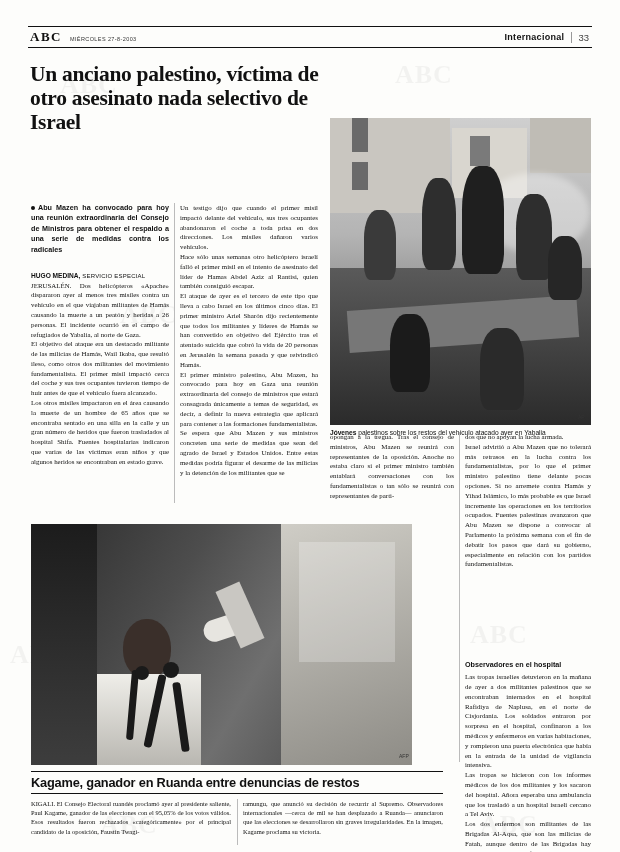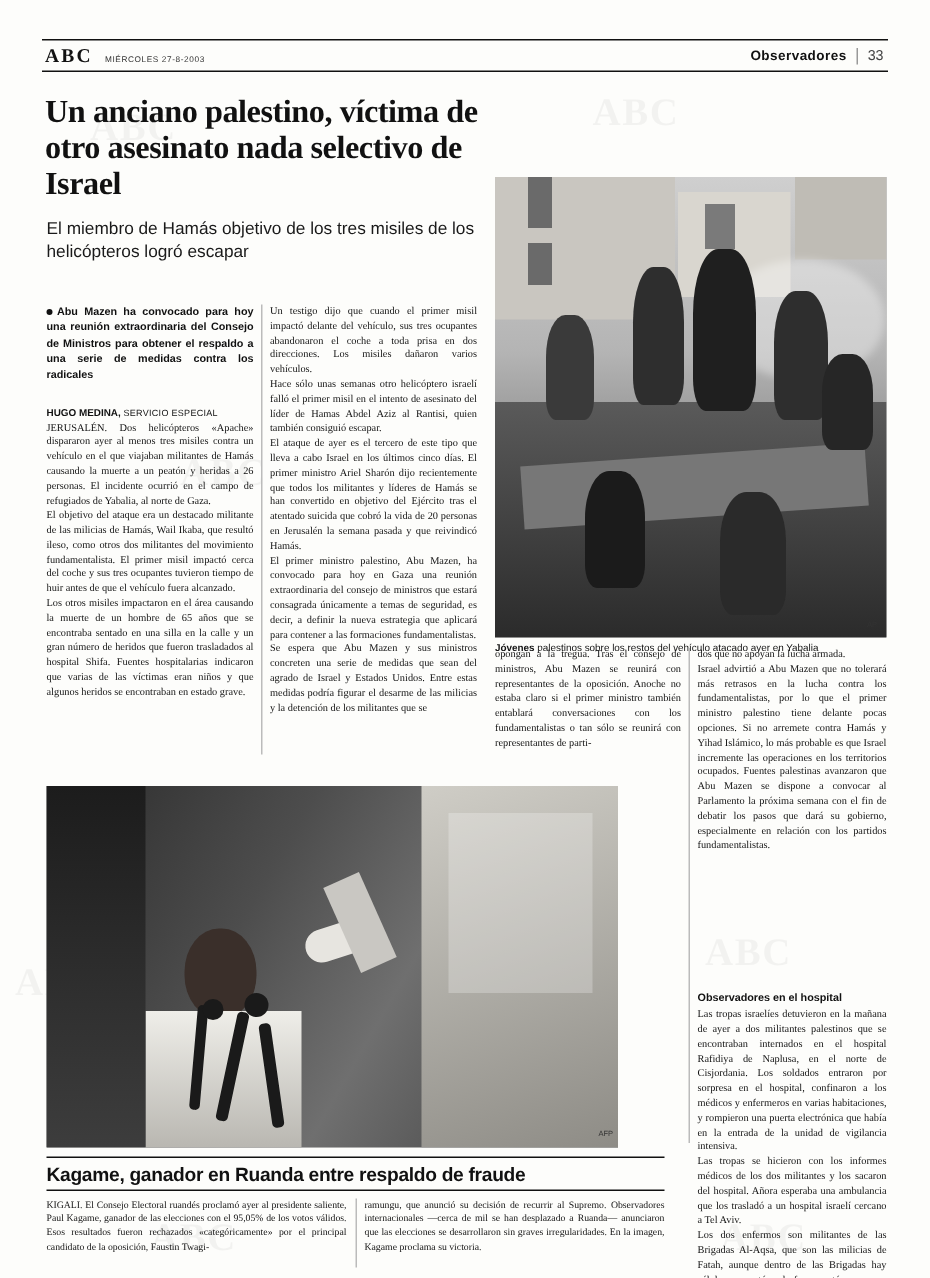--- a/index.html
+++ b/index.html
@@ -222,27 +222,26 @@
   <div class="watermark" style="top:640px;left:10px;">ABC</div>
   <div class="watermark" style="top:810px;left:100px;">ABC</div>
   <div class="watermark" style="top:810px;left:480px;">ABC</div>
 
   <div class="masthead">
     <div class="mh-left">
       <span class="mh-logo">ABC</span>
       <span class="mh-date">MIÉRCOLES 27-8-2003</span>
     </div>
     <div class="mh-right">
-      <span class="mh-section">Observadores</span>
+      <span class="mh-section">Internacional</span>
       <span class="mh-pagebox">33</span>
     </div>
   </div>
 
   <div class="headline">Un anciano palestino, víctima de otro asesinato nada selectivo de Israel</div>
-  <div class="subhead">El miembro de Hamás objetivo de los tres misiles de los helicópteros logró escapar</div>
 
   <div class="lead">
     <span class="dot"></span><span>Abu Mazen ha convocado para hoy una reunión extraordinaria del Consejo de Ministros para obtener el respaldo a una serie de medidas contra los radicales</span>
   </div>
 
   <div class="col" id="col1">
     <div class="byline">
       <span>HUGO MEDINA,</span>
       <span class="svc">SERVICIO ESPECIAL</span>
     </div>
@@ -310,21 +309,21 @@
     <div class="pb-mic" style="top:146px;left:98px;width:7px;height:70px;transform:rotate(5deg);"></div>
     <div class="pb-mic" style="top:138px;left:132px;width:16px;height:16px;border-radius:50%;"></div>
     <div class="pb-mic" style="top:142px;left:104px;width:14px;height:14px;border-radius:50%;"></div>
     <div style="position:absolute;top:92px;left:172px;width:46px;height:22px;background:#e7e5e0;border-radius:12px;transform:rotate(-18deg);"></div>
     <div style="position:absolute;top:60px;left:196px;width:26px;height:62px;background:#c9c7c2;transform:rotate(-24deg);"></div>
     <div style="position:absolute;top:0;left:0;width:66px;height:241px;background:linear-gradient(180deg,#1c1c1c,#3d3d3d);"></div>
   </div>
   <div class="credit" id="credit-bottom">AFP</div>
 
   <div class="rule-thick" id="rule-lower"></div>
-  <div class="headline2" style="top:776px;">Kagame, ganador en Ruanda entre respaldo de fraude</div>
+  <div class="headline2" style="top:776px;">Kagame, ganador en Ruanda entre denuncias de restos</div>
   <div class="rule-thick" id="rule-lower2" style="top:793px;"></div>
 
   <div class="col" id="col5" style="top:799px;font-size:6.5px;">
     <div>KIGALI. El Consejo Electoral ruandés proclamó ayer al presidente saliente, Paul Kagame, ganador de las elecciones con el 95,05% de los votos válidos. Esos resultados fueron rechazados «categóricamente» por el principal candidato de la oposición, Faustin Twagi-</div>
   </div>
   <div class="col" id="col6" style="top:799px;font-size:6.5px;">
     <div>ramungu, que anunció su decisión de recurrir al Supremo. Observadores internacionales —cerca de mil se han desplazado a Ruanda— anunciaron que las elecciones se desarrollaron sin graves irregularidades. En la imagen, Kagame proclama su victoria.</div>
   </div>
 
   <div class="vrule" style="top:203px;left:174px;height:300px;"></div>

